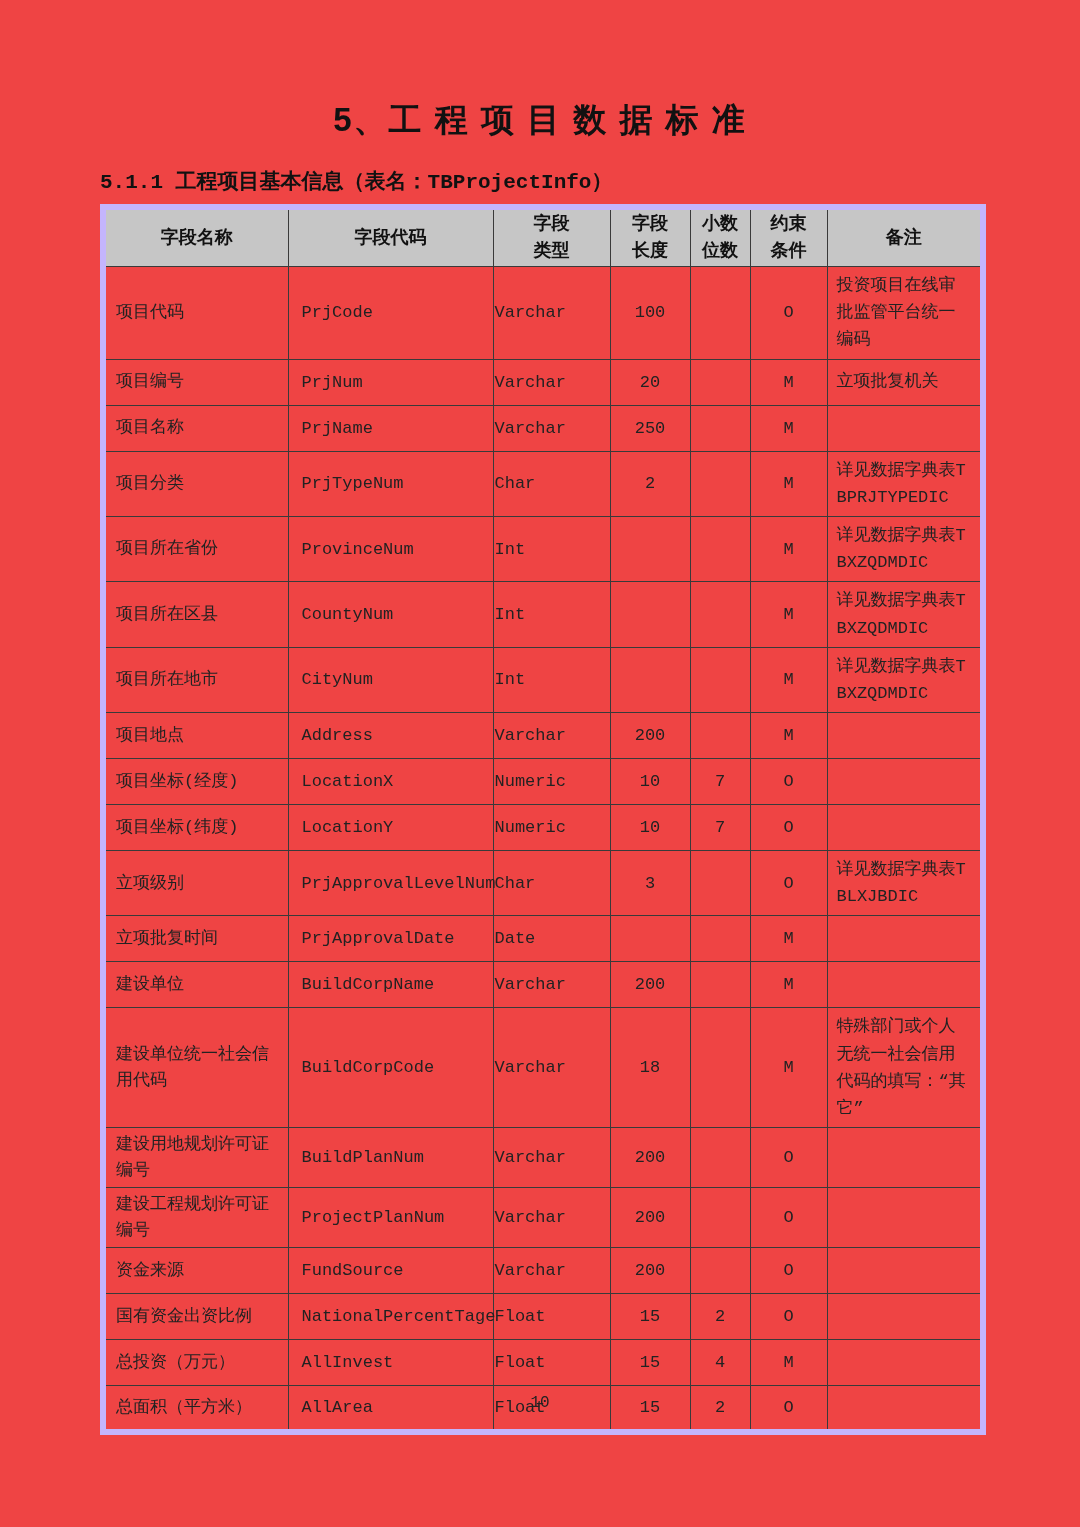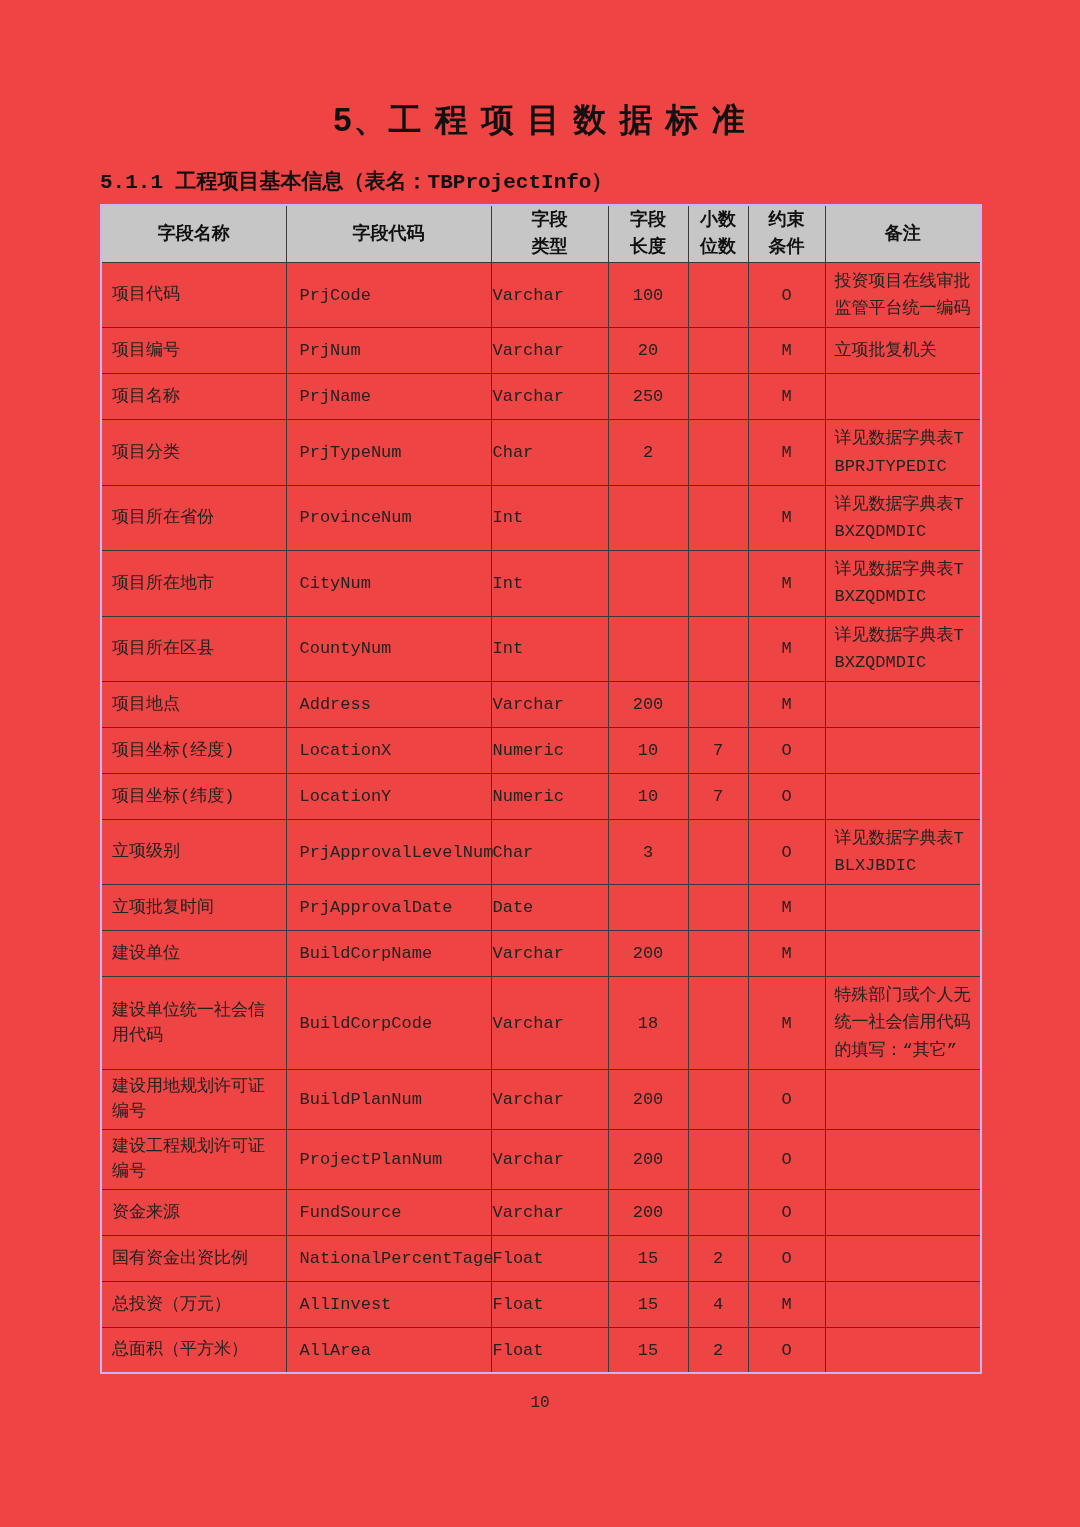--- a/index.html
+++ b/index.html
@@ -31,21 +31,21 @@
     font-size: 21px;
     font-weight: bold;
     color: #111;
     font-family: "Liberation Mono", "DejaVu Sans Mono", monospace;
   }
   table.fields {
     margin-left: 100px;
     width: 880px;
     border-collapse: collapse;
     table-layout: fixed;
-    border: 2px solid #c4b5fd;
+    border: 6px solid #c4b5fd;
     font-family: "Liberation Mono", "DejaVu Sans Mono", monospace;
   }
   table.fields th,
   table.fields td {
     border: 1px solid #3a3a3a;
     box-sizing: border-box;
     vertical-align: middle;
   }
   table.fields th {
     background: #c6c6c6;
@@ -152,31 +152,31 @@
         <tr>
           <td class="col-name">项目所在省份</td>
           <td class="col-code">ProvinceNum</td>
           <td class="col-type">Int</td>
           <td class="col-length"></td>
           <td class="col-decimals"></td>
           <td class="col-constraint">M</td>
           <td class="col-remark">详见数据字典表TBXZQDMDIC</td>
         </tr>
         <tr>
+          <td class="col-name">项目所在区县</td>
+          <td class="col-code">CountyNum</td>
+          <td class="col-type">Int</td>
+          <td class="col-length"></td>
+          <td class="col-decimals"></td>
+          <td class="col-constraint">M</td>
+          <td class="col-remark">详见数据字典表TBXZQDMDIC</td>
+        </tr>
+        <tr>
           <td class="col-name">项目所在地市</td>
           <td class="col-code">CityNum</td>
-          <td class="col-type">Int</td>
-          <td class="col-length"></td>
-          <td class="col-decimals"></td>
-          <td class="col-constraint">M</td>
-          <td class="col-remark">详见数据字典表TBXZQDMDIC</td>
-        </tr>
-        <tr>
-          <td class="col-name">项目所在区县</td>
-          <td class="col-code">CountyNum</td>
           <td class="col-type">Int</td>
           <td class="col-length"></td>
           <td class="col-decimals"></td>
           <td class="col-constraint">M</td>
           <td class="col-remark">详见数据字典表TBXZQDMDIC</td>
         </tr>
         <tr>
           <td class="col-name">项目地点</td>
           <td class="col-code">Address</td>
           <td class="col-type">Varchar</td>

